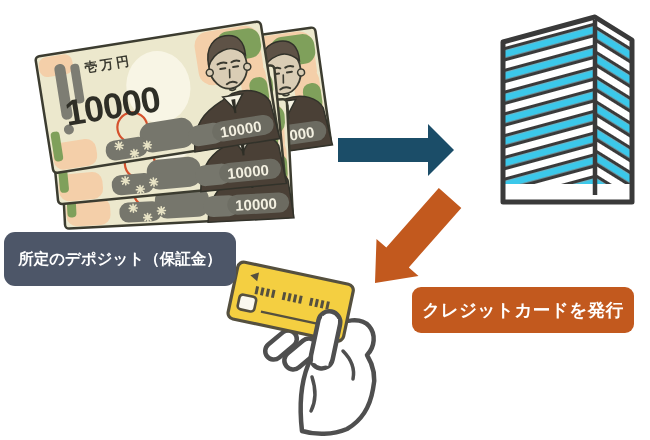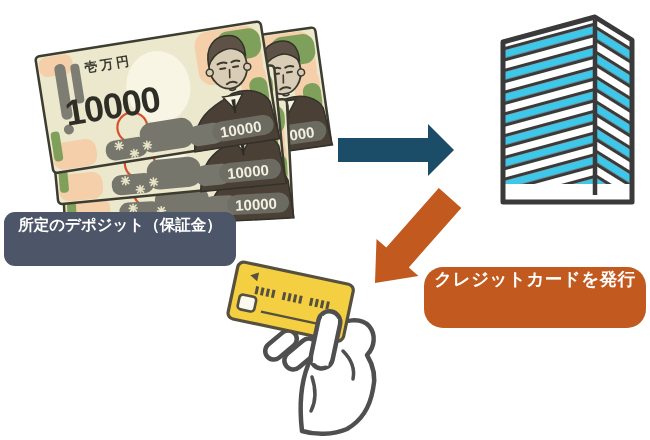--- a/index.html
+++ b/index.html
@@ -3,30 +3,31 @@
 <meta charset="utf-8">
 <style>
   html,body{margin:0;padding:0;background:#fff;}
   #stage{
     position:relative;width:650px;height:440px;overflow:hidden;background:#ffffff;
     font-family:"Liberation Sans",sans-serif;
   }
   #stage svg{position:absolute;display:block;}
   .label{
     position:absolute;color:#fff;font-weight:bold;text-align:center;
-    display:flex;justify-content:center;align-items:flex-start;
+    display:flex;flex-direction:column;justify-content:center;align-items:center;
     box-sizing:border-box;
+    margin-top:20px;
   }
   #deposit-label{
     left:4px;top:212px;width:232px;height:54px;background:#4D5668;
     border-radius:11px;font-size:15.5px;line-height:1.4;padding:2px 3px;
   }
   #issue-label{
-    left:424px;top:267px;width:222px;height:61px;background:#C2591E;
-    border-radius:19px;font-size:17.5px;letter-spacing:.5px;
+    left:412px;top:267px;width:222px;height:46px;background:#C2591E;
+    border-radius:9px;font-size:17.5px;letter-spacing:.5px;
   }
 </style>
 </head>
 <body>
 
 <div id="stage">
 
   <svg style="left:0;top:8;" width="340" height="232" viewBox="0 0 340 232">
     <defs>
       <g id="yen-note">

